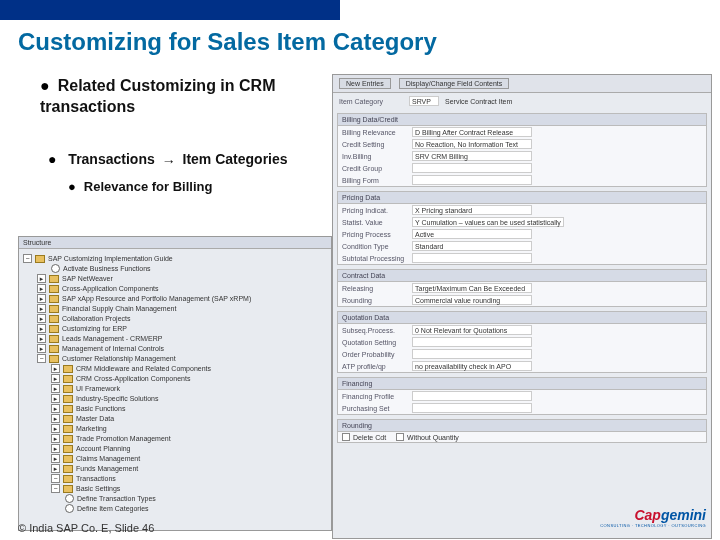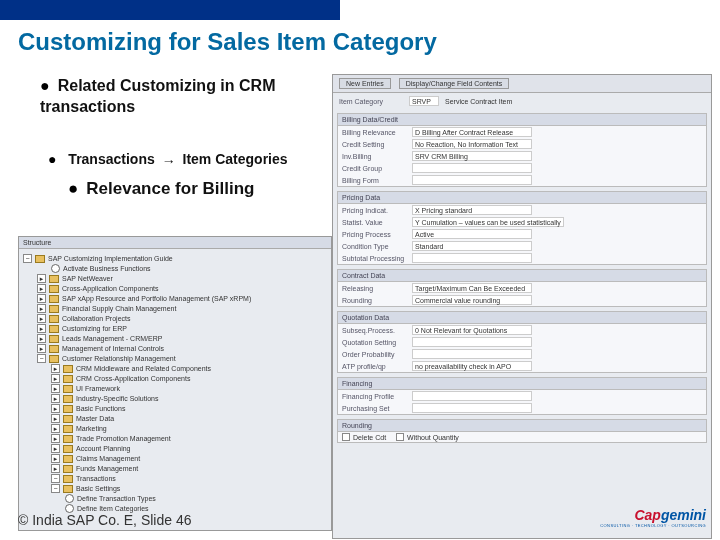--- a/index.html
+++ b/index.html
@@ -5,42 +5,42 @@
   * { box-sizing: border-box; margin: 0; padding: 0; }
   body { width: 720px; height: 540px; font-family: Arial, sans-serif; background: #fff; position: relative; overflow: hidden; }
   .top-bar { width: 340px; height: 20px; background: #003087; }
   .slide-title { font-size: 24px; font-weight: bold; color: #0369a1; padding: 8px 18px 10px; }
   .content { position: relative; }
   .bullets { padding: 0 28px; position: absolute; top: 10px; left: 0; width: 330px; z-index: 3; }
   .b1 { font-size: 16px; font-weight: bold; color: #111; line-height: 1.3; margin-bottom: 14px; margin-left: 12px; }
   .b1::before { content: "●"; color: #000; margin-right: 8px; }
   .b2 { font-size: 14px; font-weight: bold; color: #111; margin-left: 20px; margin-bottom: 12px; margin-top: 33px; }
   .b2::before { content: "●"; color: #000; margin-right: 8px; }
-  .b3 { font-size: 17px; font-weight: bold; color: #111; margin-left: 40px; }
+  .b3 { font-size: 13px; font-weight: bold; color: #111; margin-left: 40px; }
   .b3::before { content: "●"; color: #000; margin-right: 8px; }
   .arrow { display: inline-block; margin: 0 3px; }
   .sap-right { position: absolute; top: 8px; left: 332px; width: 380px; height: 465px; background: #e8ebf0; border: 1px solid #999; font-size: 7px; color: #333; overflow: hidden; }
   .sap-right .group { margin: 4px; border: 1px solid #bbb; background: #f6f7fa; }
   .sap-right .group-title { background: #d6dbe6; padding: 2px 4px; font-size: 7px; color: #445; border-bottom: 1px solid #bbb; }
   .sap-right .row { display: flex; padding: 1px 4px; align-items: center; }
   .sap-right .lbl { width: 70px; color: #556; }
   .sap-right .val { background: #fff; border: 1px solid #ccc; padding: 0 2px; min-width: 120px; height: 10px; line-height: 10px; }
   .sap-right .top-row { display: flex; gap: 8px; padding: 3px 6px; background: #e0e3ea; border-bottom: 1px solid #aaa; }
   .sap-right .nav-btn { padding: 1px 6px; border: 1px solid #999; background: #d8dce4; }
   .sap-left { position: absolute; top: 170px; left: 18px; width: 314px; height: 295px; background: #e8ebf0; border: 1px solid #999; font-size: 7px; color: #333; overflow: hidden; }
   .sap-left .hdr { background: #d6dbe6; padding: 2px 4px; border-bottom: 1px solid #aaa; }
   .sap-left .tree { padding: 4px; }
   .sap-left .node { display: flex; align-items: center; gap: 3px; margin: 1px 0; white-space: nowrap; overflow: hidden; text-overflow: ellipsis; }
   .sap-left .exp { width: 9px; height: 9px; border: 1px solid #888; background: #fff; font-size: 7px; line-height: 7px; text-align: center; }
   .sap-left .n1 { margin-left: 0; }
   .sap-left .n2 { margin-left: 14px; }
   .sap-left .n3 { margin-left: 28px; }
   .sap-left .folder { width: 10px; height: 8px; background: #e8c060; border: 1px solid #997a20; }
   .sap-left .clock { width: 9px; height: 9px; border: 1px solid #666; border-radius: 50%; background: #fff; }
-  .footer { position: absolute; bottom: 12px; left: 18px; font-size: 14px; color: #333; }
+  .footer { position: absolute; bottom: 6px; left: 18px; font-size: 11px; color: #333; }
   .logo { position: absolute; right: 14px; bottom: 12px; text-align: right; margin-top: 28px; }
   .logo-main { font-size: 14px; font-weight: bold; color: #0055a5; font-style: italic; }
   .logo-main .red { color: #c8102e; }
   .logo-sub { font-size: 4px; color: #0055a5; letter-spacing: 0.4px; }
   .chk { width: 8px; height: 8px; border: 1px solid #888; background: #fff; display: inline-block; margin-right: 3px; }
 </style>
 </head>
 <body>
 
 <div class="top-bar"></div>

